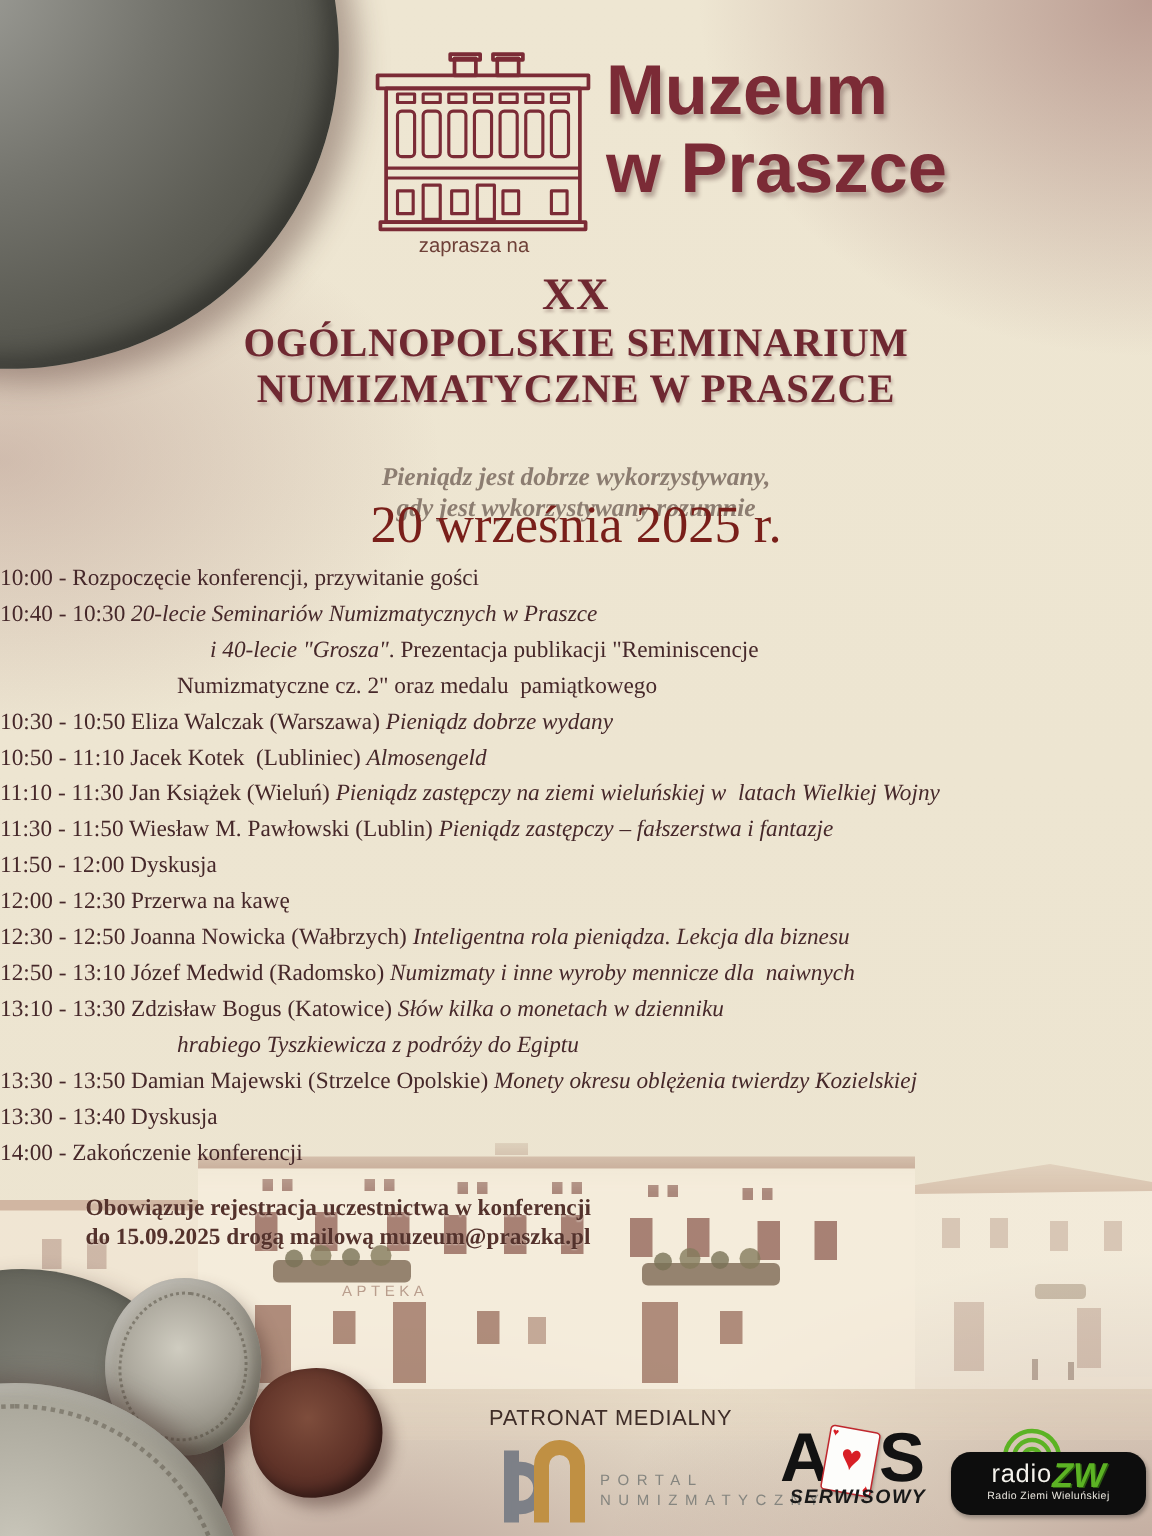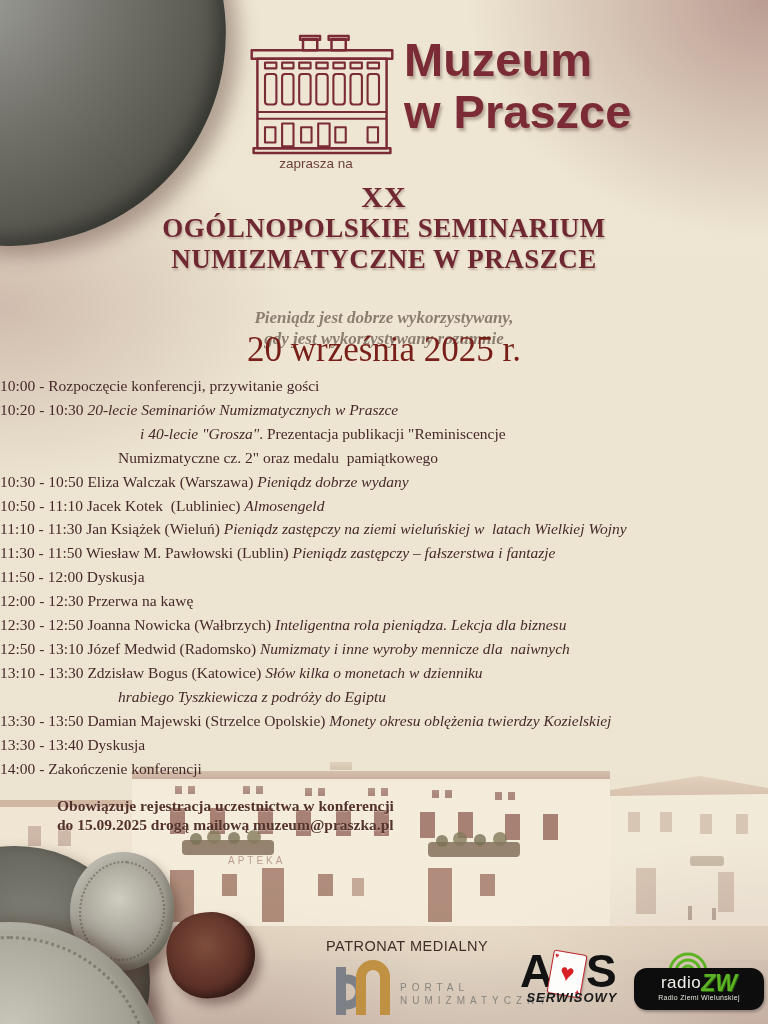--- a/index.html
+++ b/index.html
@@ -255,21 +255,21 @@
 
   <div class="layer quote">
     <div>Pieniądz jest dobrze wykorzystywany,</div>
     <div>gdy jest wykorzystywany rozumnie</div>
   </div>
 
   <div class="layer date">20 września 2025 r.</div>
 
   <div class="layer schedule">
       <div class="sched-line indent-0"><span>10:00 - Rozpoczęcie konferencji, przywitanie gości</span></div>
-      <div class="sched-line indent-0"><span>10:20 - 10:30 </span><span class="ital">20-lecie Seminariów Numizmatycznych w Praszce</span></div>
+      <div class="sched-line indent-0"><span>10:40 - 10:30 </span><span class="ital">20-lecie Seminariów Numizmatycznych w Praszce</span></div>
       <div class="sched-line indent-2"><span class="ital">i 40-lecie "Grosza"</span><span>. Prezentacja publikacji "Reminiscencje</span></div>
       <div class="sched-line indent-1"><span>Numizmatyczne cz. 2" oraz medalu  pamiątkowego</span></div>
       <div class="sched-line indent-0"><span>10:30 - 10:50 Eliza Walczak (Warszawa) </span><span class="ital">Pieniądz dobrze wydany</span></div>
       <div class="sched-line indent-0"><span>10:50 - 11:10 Jacek Kotek  (Lubliniec) </span><span class="ital">Almosengeld</span></div>
       <div class="sched-line indent-0"><span>11:10 - 11:30 Jan Książek (Wieluń) </span><span class="ital">Pieniądz zastępczy na ziemi wieluńskiej w  latach Wielkiej Wojny</span></div>
       <div class="sched-line indent-0"><span>11:30 - 11:50 Wiesław M. Pawłowski (Lublin) </span><span class="ital">Pieniądz zastępczy – fałszerstwa i fantazje</span></div>
       <div class="sched-line indent-0"><span>11:50 - 12:00 Dyskusja</span></div>
       <div class="sched-line indent-0"><span>12:00 - 12:30 Przerwa na kawę</span></div>
       <div class="sched-line indent-0"><span>12:30 - 12:50 Joanna Nowicka (Wałbrzych) </span><span class="ital">Inteligentna rola pieniądza. Lekcja dla biznesu</span></div>
       <div class="sched-line indent-0"><span>12:50 - 13:10 Józef Medwid (Radomsko) </span><span class="ital">Numizmaty i inne wyroby mennicze dla  naiwnych</span></div>

